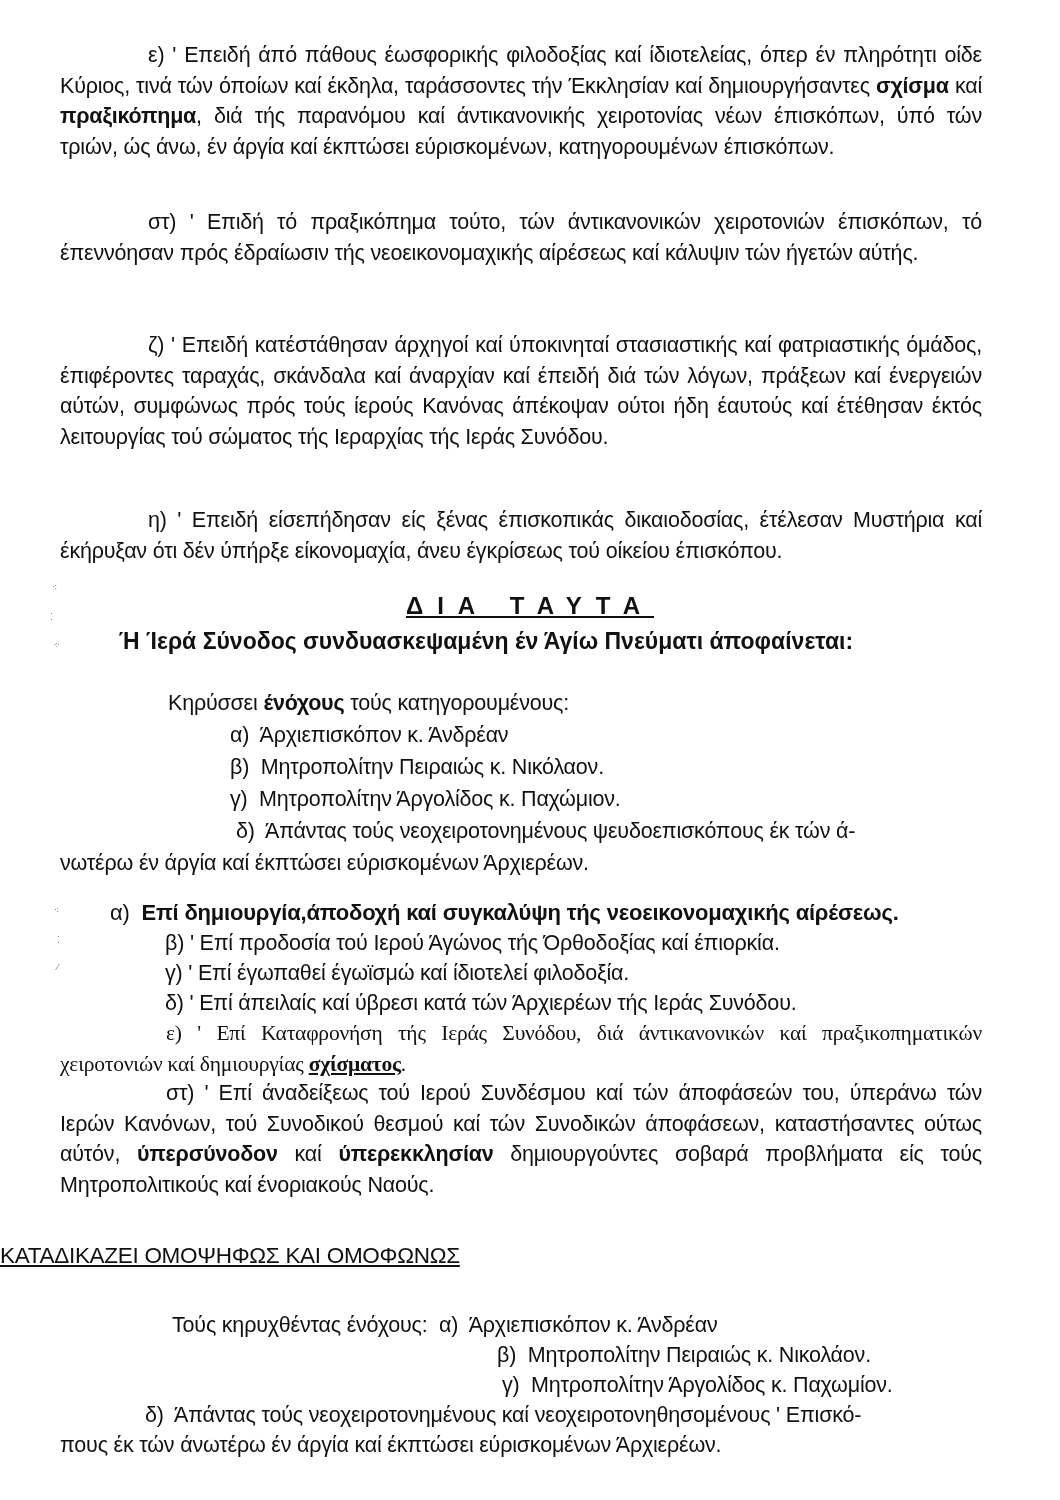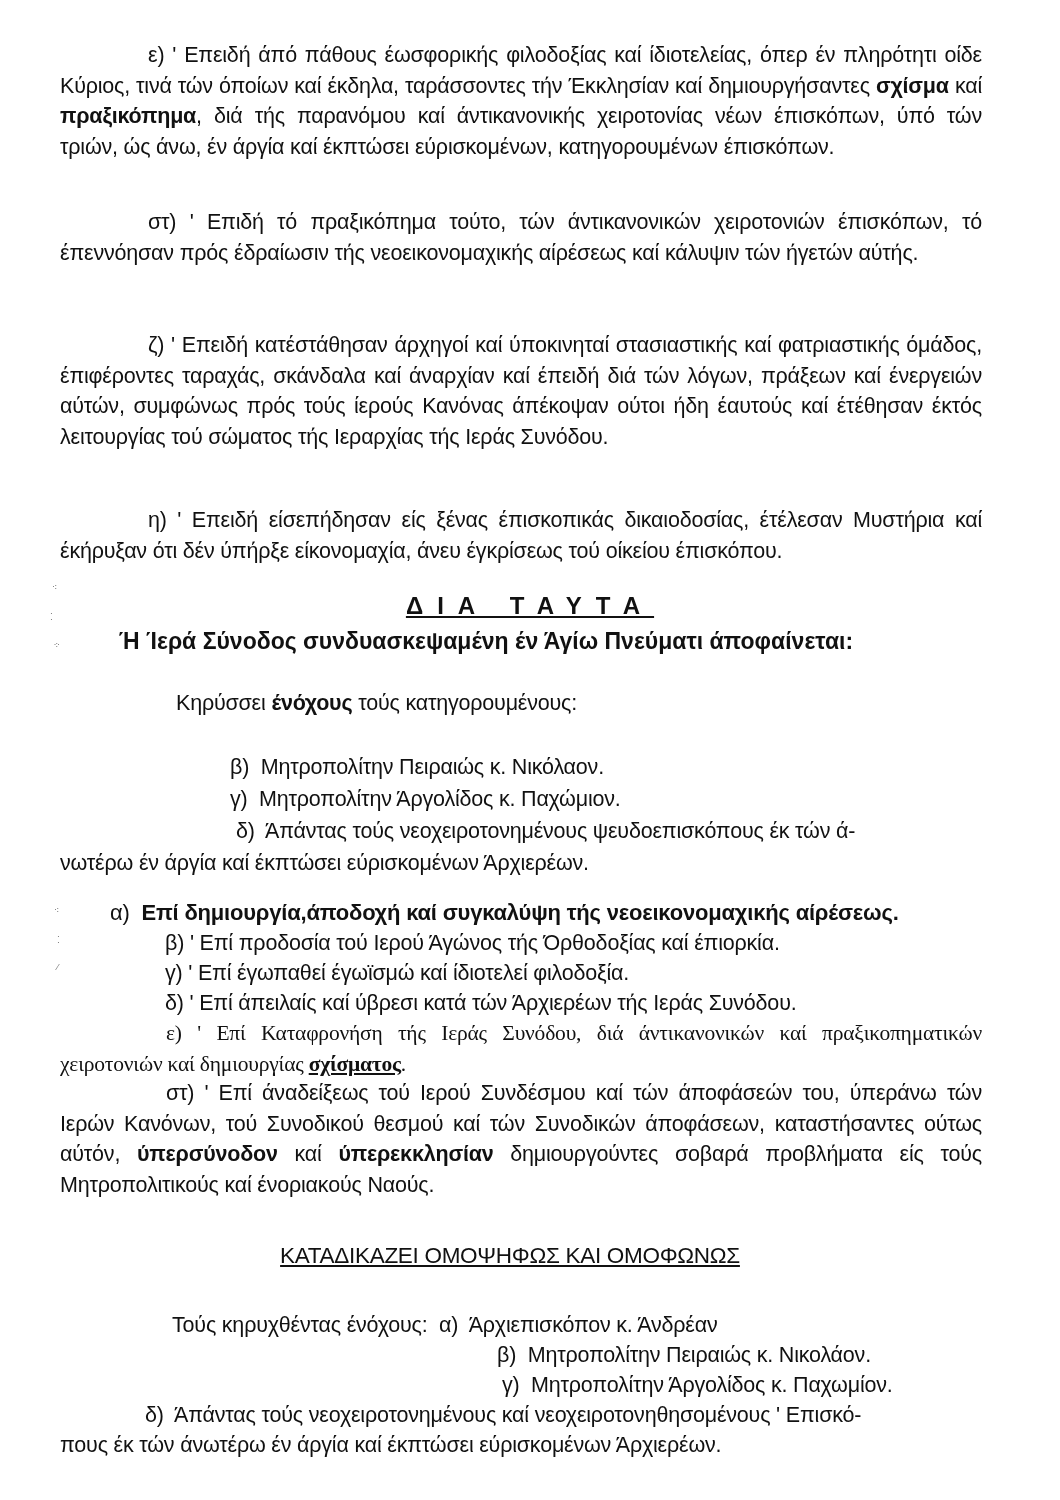--- a/index.html
+++ b/index.html
@@ -55,21 +55,21 @@
       left: 0; width: 972px;
       top: 628px;
       text-align: center;
       font-size: 23px;
       font-weight: bold;
     }
     .heading-kata {
       position: absolute;
       left: 0; width: 1020px;
       top: 1243px;
-      text-align: center;
+      text-align: left;
       font-size: 22.5px;
       text-decoration: underline;
       letter-spacing: -0.3px;
     }
     .noise {
       position: absolute;
       width: 10px; height: 10px;
       font-size: 9px;
       color: #777;
     }
@@ -95,22 +95,26 @@
   </div>
 
   <div class="para" style="top:505px;">
     <span class="indent"></span><span>η)</span>
     <span>' Επειδή είσεπήδησαν είς ξένας έπισκοπικάς δικαιοδοσίας, έτέλεσαν Μυστήρια καί έκήρυξαν ότι δέν ύπήρξε είκονομαχία, άνευ έγκρίσεως τού οίκείου έπισκόπου.</span>
   </div>
 
   <div class="heading-dia">ΔΙΑ ΤΑΥΤΑ</div>
   <div class="heading-synod">Ή Ίερά Σύνοδος συνδυασκεψαμένη έν Άγίω Πνεύματι άποφαίνεται:</div>
 
-  <div class="line" style="left:168px; top:688px;margin-left:8px;">
+  <div class="line" style="left:168px; top:688px;">
     <span>Κηρύσσει </span><span class="b">ένόχους</span><span> τούς κατηγορουμένους:</span>
+  </div>
+  <div class="line" style="left:230px; top:720px;">
+    <span>α)</span>&nbsp;
+    <span>Άρχιεπισκόπον κ. Άνδρέαν</span>
   </div>
   <div class="line" style="left:230px; top:752px;">
     <span>β)</span>&nbsp;
     <span>Μητροπολίτην Πειραιώς κ. Νικόλαον.</span>
   </div>
   <div class="line" style="left:230px; top:784px;">
     <span>γ)</span>&nbsp;
     <span>Μητροπολίτην Άργολίδος κ. Παχώμιον.</span>
   </div>
   <div class="line" style="left:236px; top:816px;">

